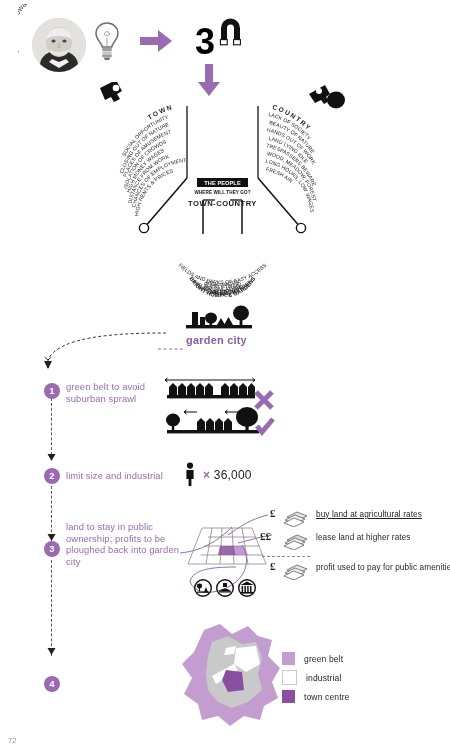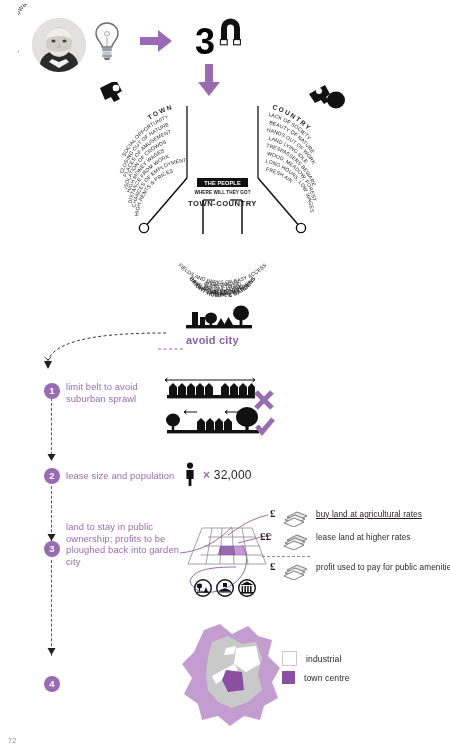--- a/index.html
+++ b/index.html
@@ -359,39 +359,39 @@
       <path d="M38 22 l4.5-8 l4.5 8 z" fill="#111"></path>
       <ellipse cx="55" cy="10" rx="8" ry="7.5" fill="#111"></ellipse>
       <rect x="53.6" y="13" width="2.8" height="9" fill="#111"></rect>
     </svg>
   </div>
   <div class="abs" id="garden-city-lead">
     <svg width="26" height="4" viewBox="0 0 26 4">
       <line x1="0" y1="2" x2="26" y2="2" stroke="#9a6bb0" stroke-width="1.2" stroke-dasharray="3 2.5"></line>
     </svg>
   </div>
-  <div class="abs" id="garden-city-label">avoid city</div>
+  <div class="abs" id="garden-city-label">garden city</div>
 
   <div class="abs" id="curve-connector">
     <svg width="130" height="48" viewBox="0 0 130 48">
       <path d="M128 3 C 80 3, 20 6, 10 30" fill="none" stroke="#231f20" stroke-width=".9" stroke-dasharray="3 2.4"></path>
       <path d="M10 30 l-3.4 -3 M10 30 l3.4 -3 M10 30 v8" fill="none" stroke="#231f20" stroke-width=".9"></path>
       <path d="M6 31 l4 8 l4 -8 z" fill="#231f20"></path>
     </svg>
   </div>
 
   <div class="abs dashed-line" style="left:51px; top:398px; height:62px;"></div>
   <div class="abs" style="left:47px; top:448px;">
     <svg class="tick-arrow" viewBox="0 0 9 9">
         <path d="M0.5 1 L4.5 8 L8.5 1 Z" fill="#231f20"></path>
       </svg>
   </div>
 
   <div class="abs point-num" id="p1-num">1</div>
-  <div class="abs point-text" id="p1-text">limit belt to avoid suburban sprawl</div>
+  <div class="abs point-text" id="p1-text">green belt to avoid suburban sprawl</div>
   <div class="abs" id="p1-illo">
     <svg width="118" height="64" viewBox="0 0 118 64">
 
       <g>
         <path d="M8 4 h2 M8 4 l2.5 -2 M8 4 l2.5 2" stroke="#111" stroke-width="1" fill="none"></path>
         <line x1="8" y1="4" x2="98" y2="4" stroke="#111" stroke-width="1"></line>
         <path d="M98 4 l-2.5 -2 M98 4 l-2.5 2" stroke="#111" stroke-width="1" fill="none"></path>
         <rect x="10" y="19" width="88" height="3.4" fill="#111"></rect>
         <g fill="#111">
           <path d="M12 19 v-8 l4 -4 l4 4 v8 z"></path>
@@ -433,28 +433,28 @@
   </div>
 
   <div class="abs dashed-line" style="left:51px; top:486px; height:56px;"></div>
   <div class="abs" style="left:47px; top:528px;">
     <svg class="tick-arrow" viewBox="0 0 9 9">
         <path d="M0.5 1 L4.5 8 L8.5 1 Z" fill="#231f20"></path>
       </svg>
   </div>
 
   <div class="abs point-num" id="p2-num">2</div>
-  <div class="abs point-text" id="p2-text">lease size and population</div>
+  <div class="abs point-text" id="p2-text">limit size and industrial</div>
   <div class="abs" id="p2-person">
     <svg width="14" height="24" viewBox="0 0 14 24">
       <circle cx="7" cy="3.6" r="3.1" fill="#111"></circle>
       <path d="M3.4 8 h7.2 v9 h-2.2 v7 h-2.8 v-7 h-2.2 z" fill="#111"></path>
     </svg>
   </div>
-  <div class="abs" id="p2-count"><span class="times">×</span> <span>32,000</span></div>
+  <div class="abs" id="p2-count"><span class="times">×</span> <span>36,000</span></div>
 
   <div class="abs dashed-line" style="left:51px; top:560px; height:96px;"></div>
   <div class="abs" style="left:47px; top:642px;">
     <svg class="tick-arrow" viewBox="0 0 9 9">
         <path d="M0.5 1 L4.5 8 L8.5 1 Z" fill="#231f20"></path>
       </svg>
   </div>
 
   <div class="abs point-num" id="p3-num">3</div>
   <div class="abs point-text" id="p3-text">land to stay in public ownership; profits to be ploughed back into garden city</div>
@@ -560,20 +560,24 @@
       <path d="M60 28 L80 26 L84 44 L70 52 L58 44 Z" fill="#ffffff"></path>
       <path d="M36 56 L58 44 L62 50 L40 64 Z" fill="#ffffff"></path>
       <path d="M50 28 L60 26 L58 34 L48 35 Z" fill="#ffffff"></path>
 
       <path d="M50 50 L66 52 L68 70 L52 72 L46 60 Z" fill="#8a4fa0"></path>
     </svg>
   </div>
 
   <div class="abs" id="legend">
     <div class="legend-row">
+      <span class="legend-swatch" style="background:#c39dd0;"></span>
+      <span class="legend-label">green belt</span>
+    </div>
+    <div class="legend-row">
       <span class="legend-swatch" style="background:#ffffff; border:1px solid #c9c9c9;"></span>
       <span class="legend-label">industrial</span>
     </div>
     <div class="legend-row">
       <span class="legend-swatch" style="background:#8a4fa0;"></span>
       <span class="legend-label">town centre</span>
     </div>
   </div>
 
   <div class="abs" id="page-number">72</div>

